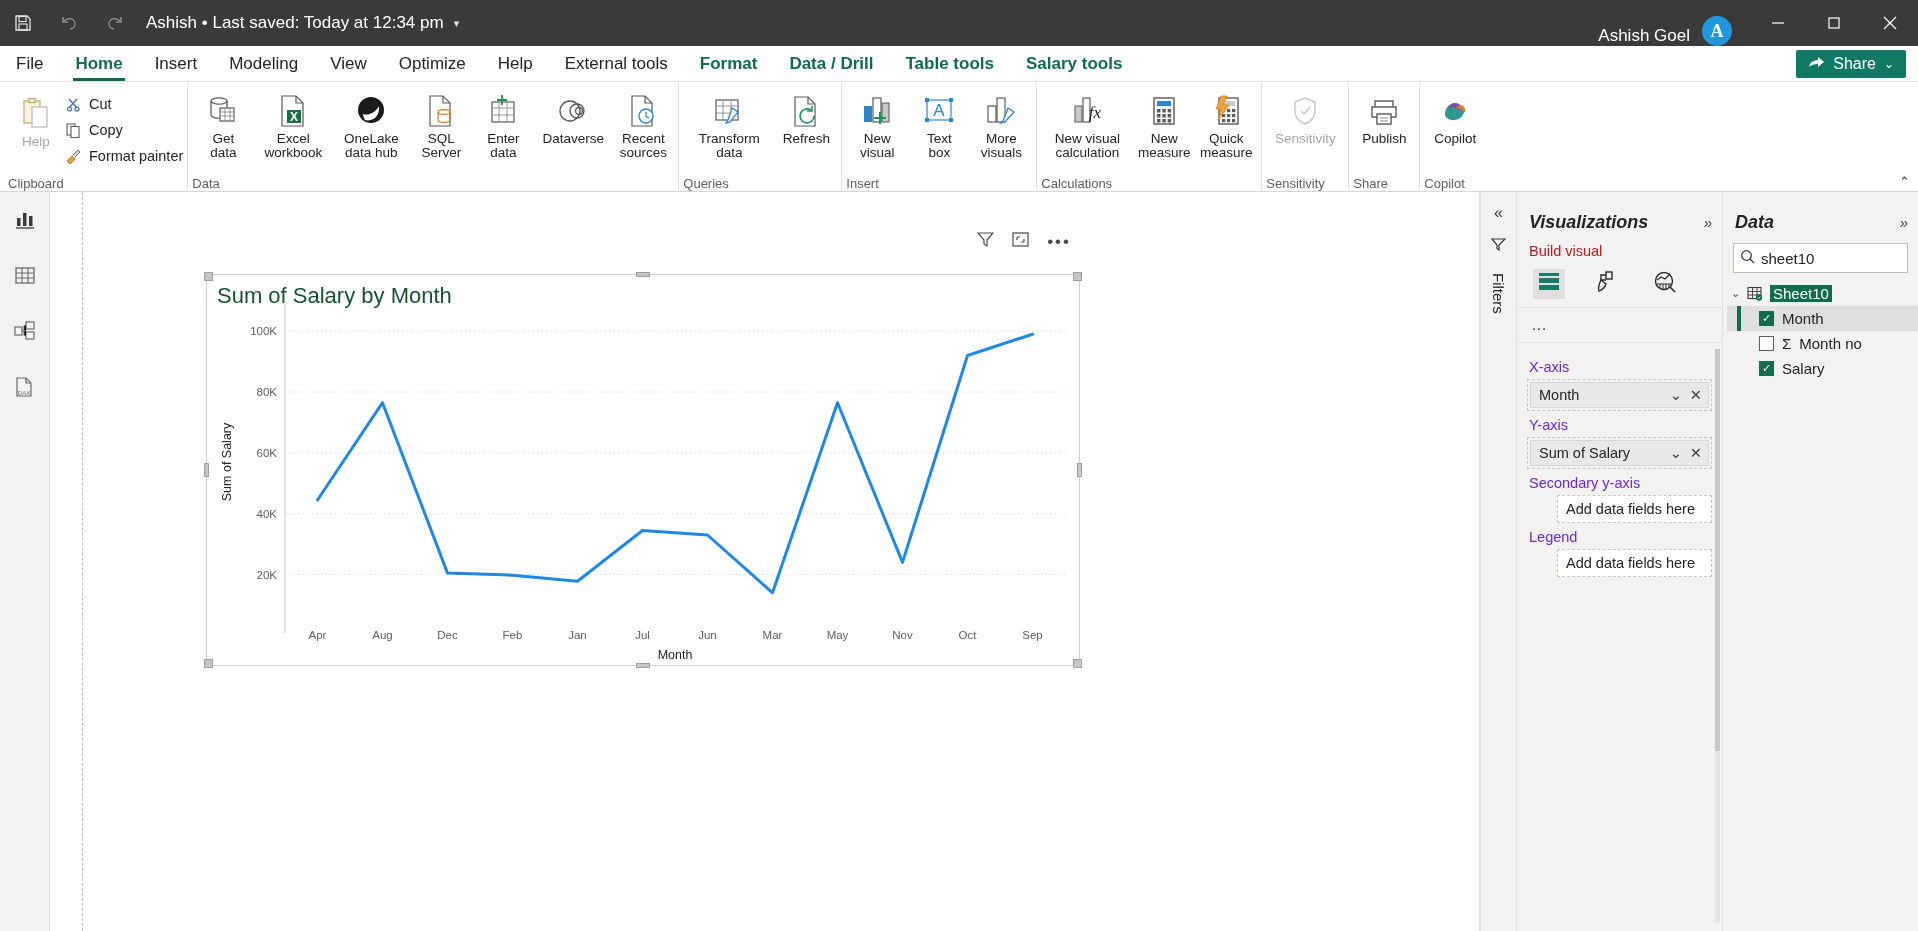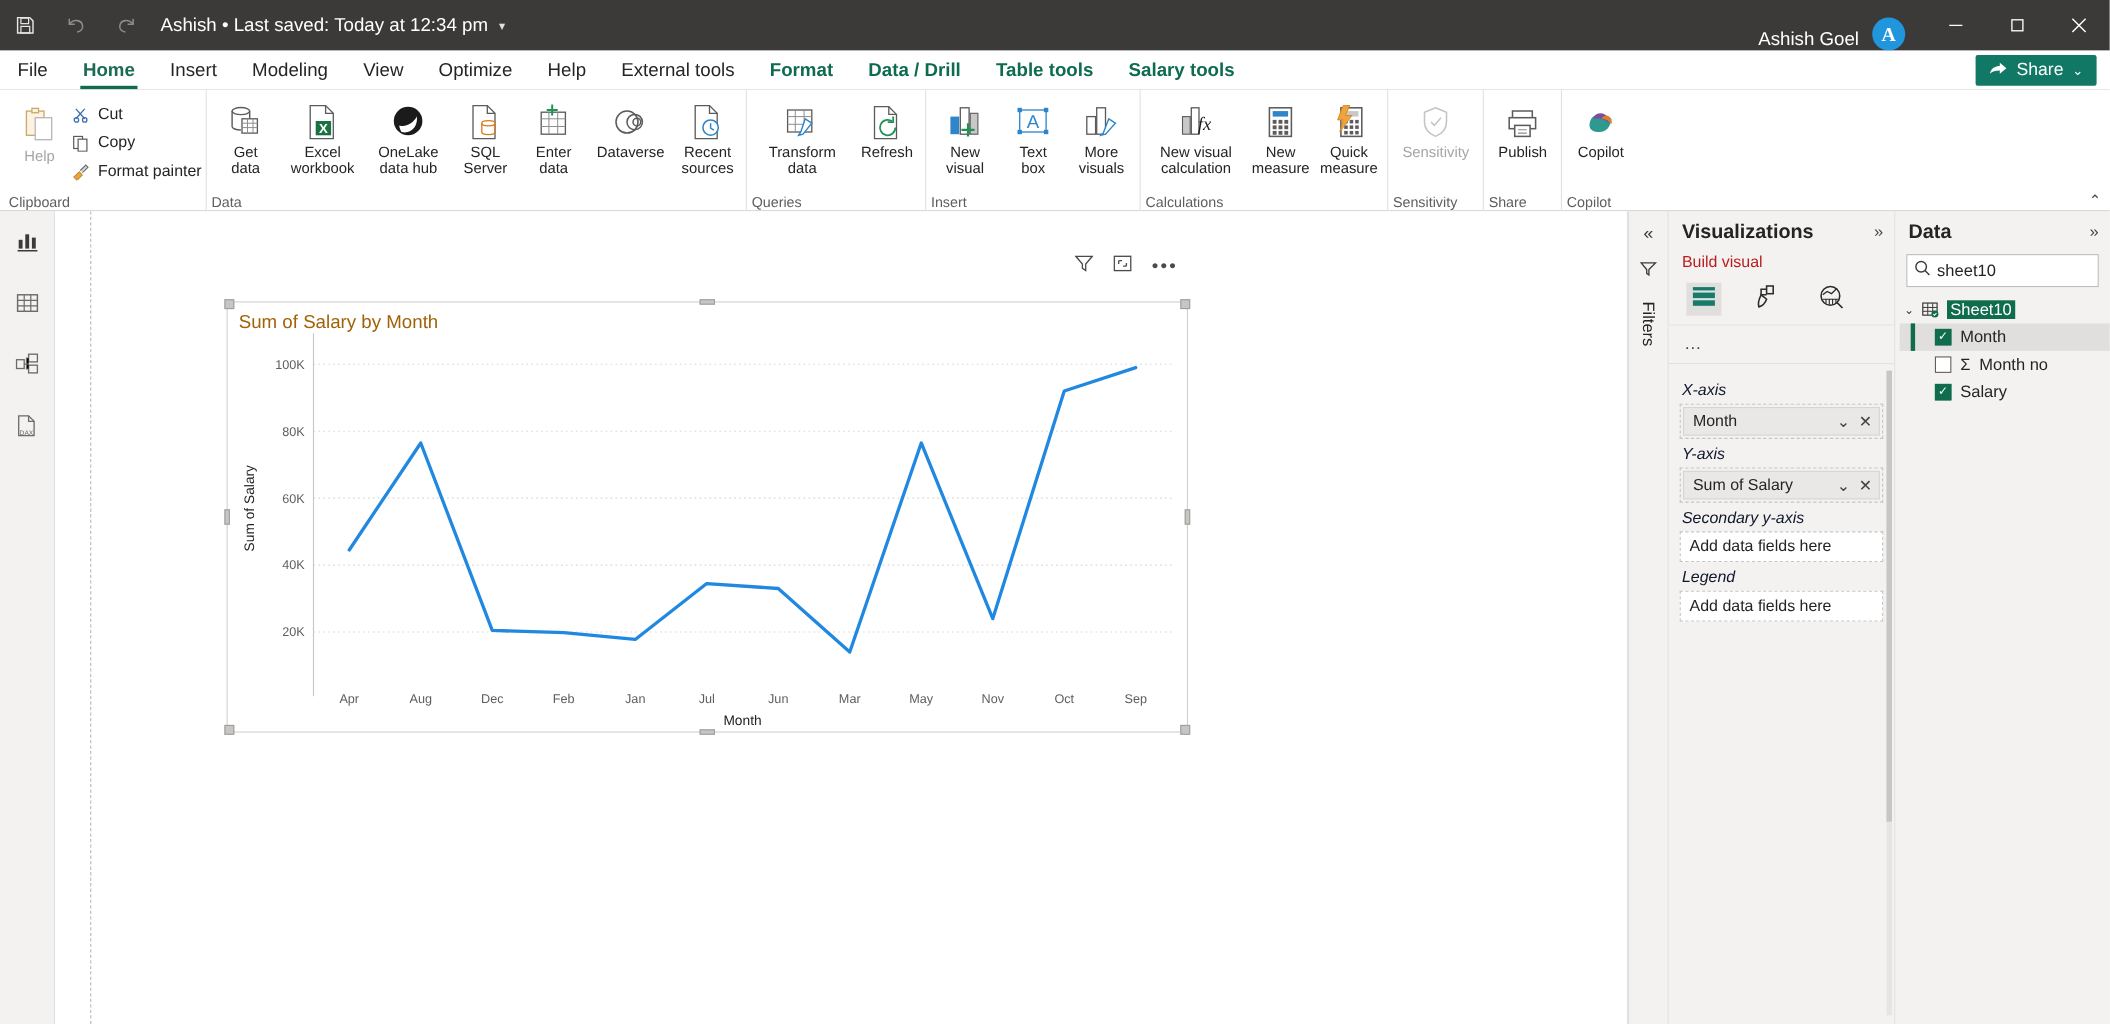--- a/index.html
+++ b/index.html
@@ -177,21 +177,21 @@
     background: #fff;
   }
   .visual-toolbar {
     position: absolute;
     right: 8px; top: -44px;
     display: flex; align-items: center; gap: 18px;
     color: #444;
   }
   .visual-title {
     position: absolute; left: 10px; top: 8px;
-    font-size: 17px; color: #a16207;
+    font-size: 22px; color: #14532d;
   }
   .handle {
     position: absolute; background: #c8c6c4; border: 1px solid #a19f9d;
   }
   .h-t { width: 14px; height: 5px; left: 50%; margin-left: -7px; top: -3px; }
   .h-b { width: 14px; height: 5px; left: 50%; margin-left: -7px; bottom: -3px; }
   .h-l { width: 5px; height: 14px; top: 50%; margin-top: -7px; left: -3px; }
   .h-r { width: 5px; height: 14px; top: 50%; margin-top: -7px; right: -3px; }
   .h-tl { width: 9px; height: 9px; left: -3px; top: -3px; }
   .h-bl { width: 9px; height: 9px; left: -3px; bottom: -3px; }
@@ -214,21 +214,22 @@
   }
   .pane {
     background: #f3f2f1;
     border-left: 1px solid #e1e1e1;
     display: flex; flex-direction: column;
   }
   .pane-viz { width: 206px; }
   .pane-data { width: 196px; }
   .pane-head {
     display: flex; align-items: center; justify-content: space-between;
-    padding: 8px 10px 8px 12px;
+    padding: 20px 10px 8px 12px;
+    font-style: italic;
   }
   .pane-title { font-size: 18px; font-weight: bold; color: #252423; }
   .pane-chevrons { color: #444; font-size: 15px; }
   .build-visual { font-size: 14.5px; color: #b91c1c; padding: 2px 12px 6px 12px; }
   .viz-tabs { display: flex; gap: 26px; padding: 4px 14px 8px 16px; align-items: center; }
   .viz-tab { width: 32px; height: 30px; display:flex; align-items:center; justify-content:center; }
   .viz-tab.sel { background: #e0dfde; }
   .viz-gallery {
     background: #f3f2f1;
     padding: 4px 10px 2px 12px;
@@ -238,21 +239,21 @@
     border-top: 1px solid #e6e5e4;
   }
   .viz-ellipsis { padding: 2px 0 8px 14px; font-size: 16px; color: #444; letter-spacing: 3px; }
   .wells {
     border-top: 1px solid #e1e1e1;
     padding: 10px 10px 0 10px;
     flex: 1;
     overflow: hidden;
     position: relative;
   }
-  .well-label { font-size: 14.5px; color: #0f172a; margin: 6px 0 4px 2px; font-style: italic; }
+  .well-label { font-size: 14.5px; color: #6d28d9; margin: 6px 0 4px 2px; }
   .well-filled {
     border: 1px dashed #c8c6c4;
     padding: 2px;
     margin-bottom: 4px;
   }
   .chip {
     background: #e9e8e7;
     border: 1px solid #d6d5d4;
     height: 26px;
     display: flex; align-items: center;
@@ -261,20 +262,21 @@
   }
   .chip .sp { margin-left: auto; display: flex; gap: 8px; align-items: center; color:#444; }
   .well-empty {
     border: 1px dashed #c8c6c4;
     background: #fff;
     height: 28px;
     display: flex; align-items: center;
     padding-left: 8px;
     font-size: 14.5px; color: #252423;
     margin-bottom: 4px;
+    margin-left: 30px;
   }
   .wells-scroll {
     position: absolute; right: 2px; top: 6px; width: 5px; bottom: 8px;
     background: #e6e5e4;
   }
   .wells-scroll i { position: absolute; top: 0; left: 0; width: 5px; height: 70%; background: #c8c6c4; display:block;}
 
   
   .search-box {
     margin: 2px 10px 8px 10px;

